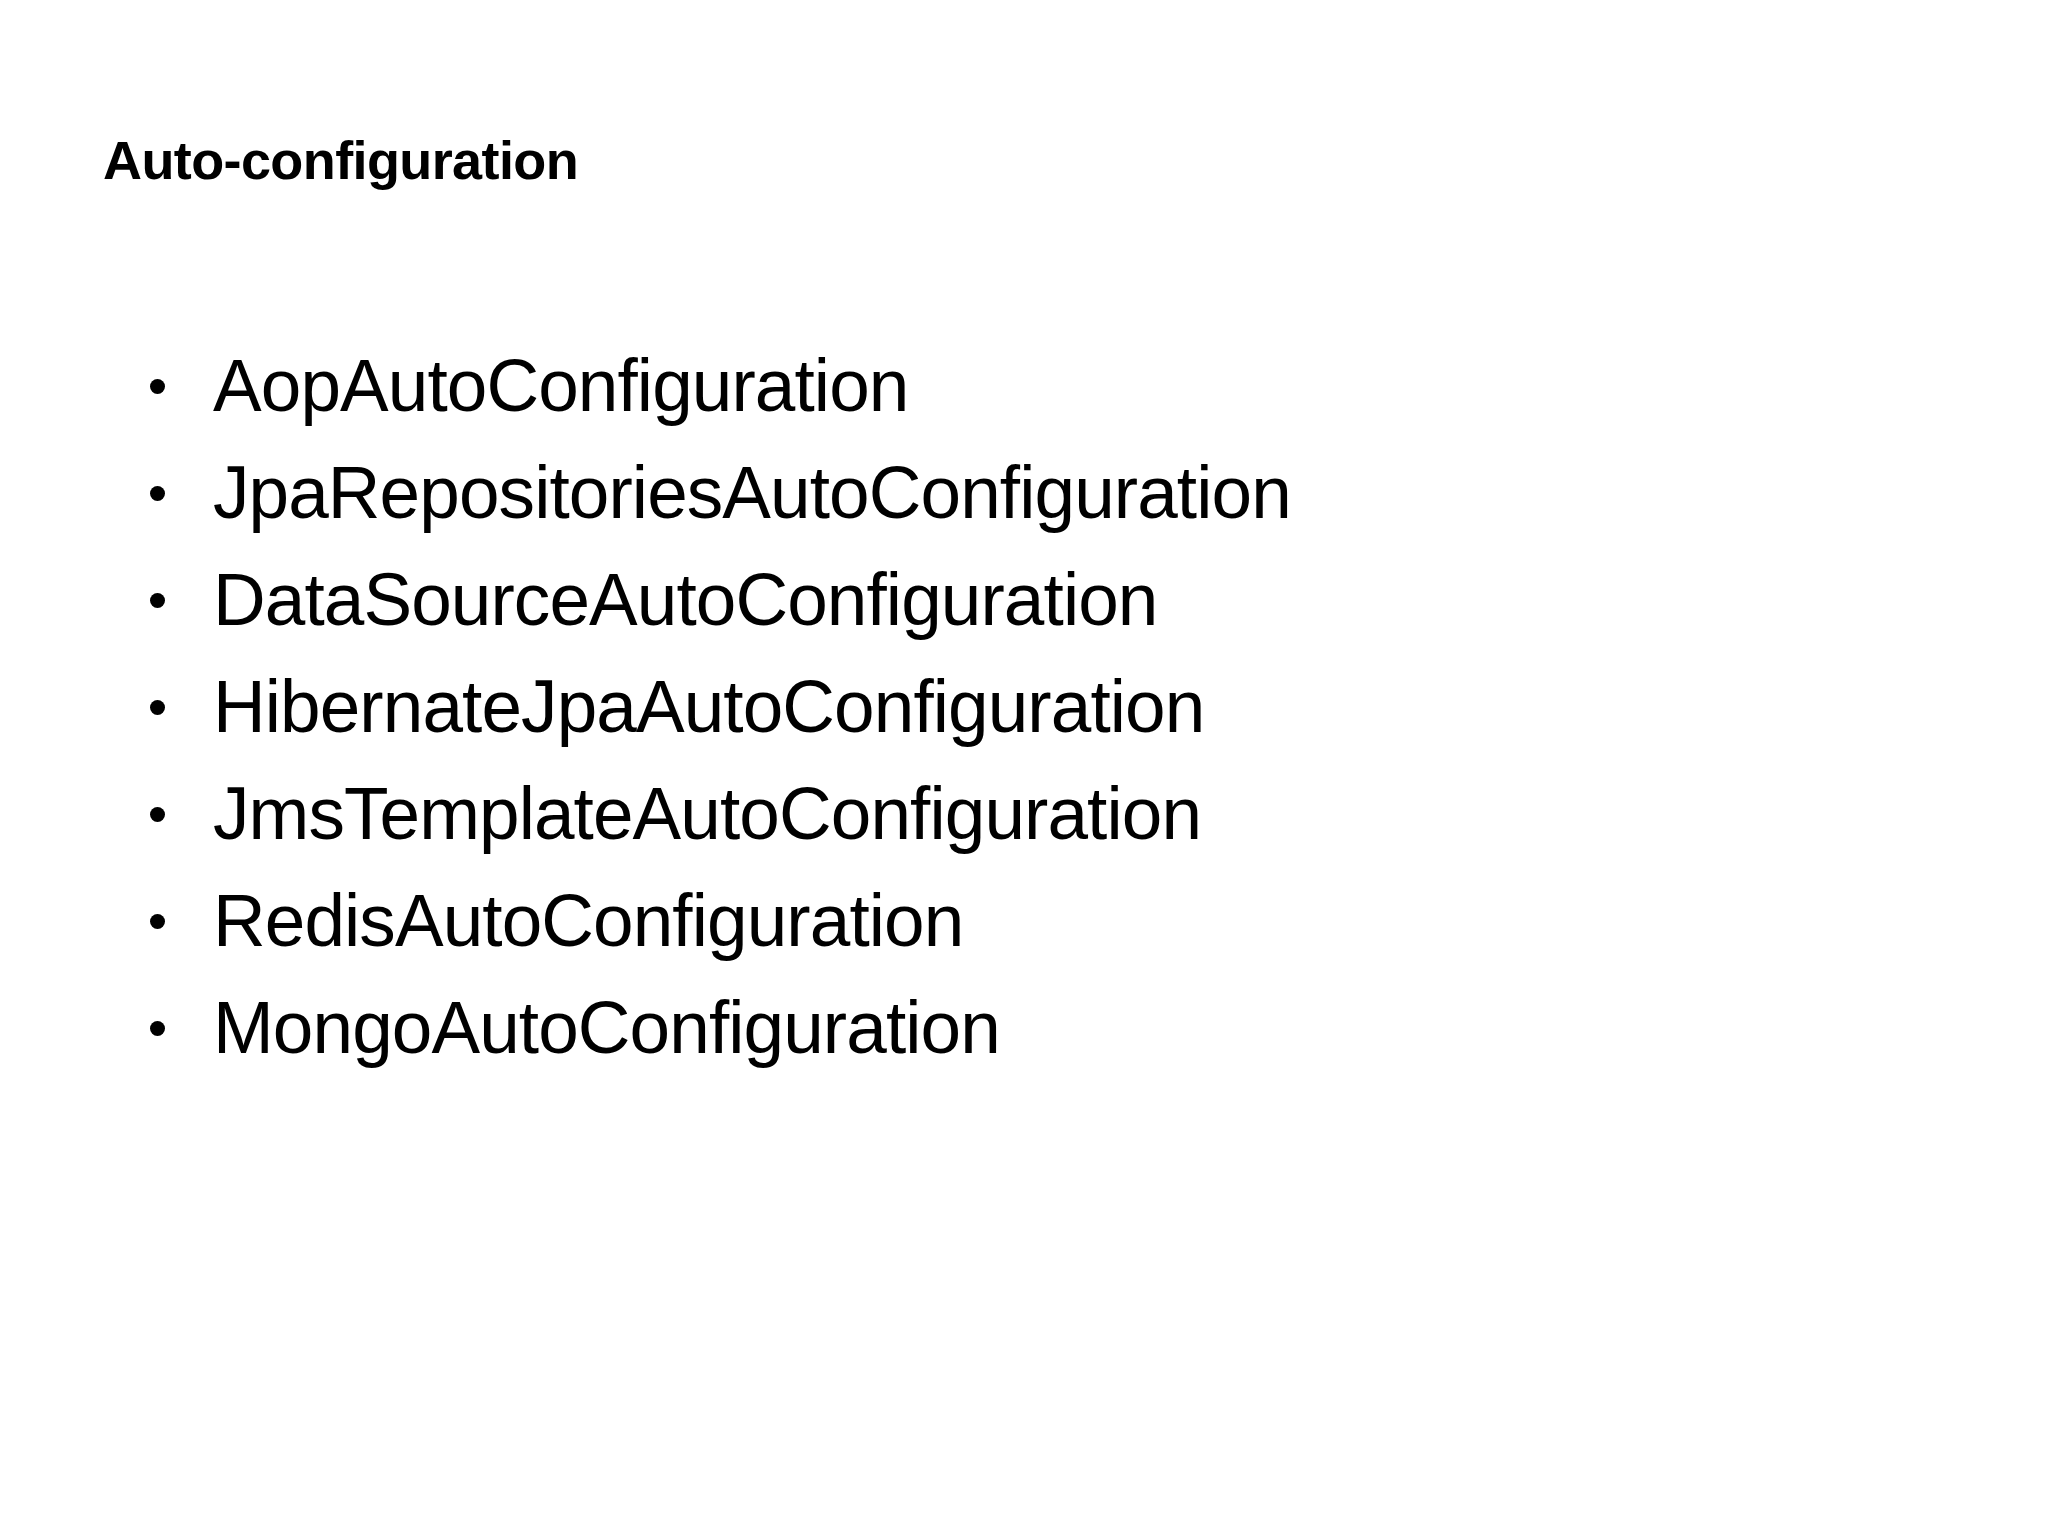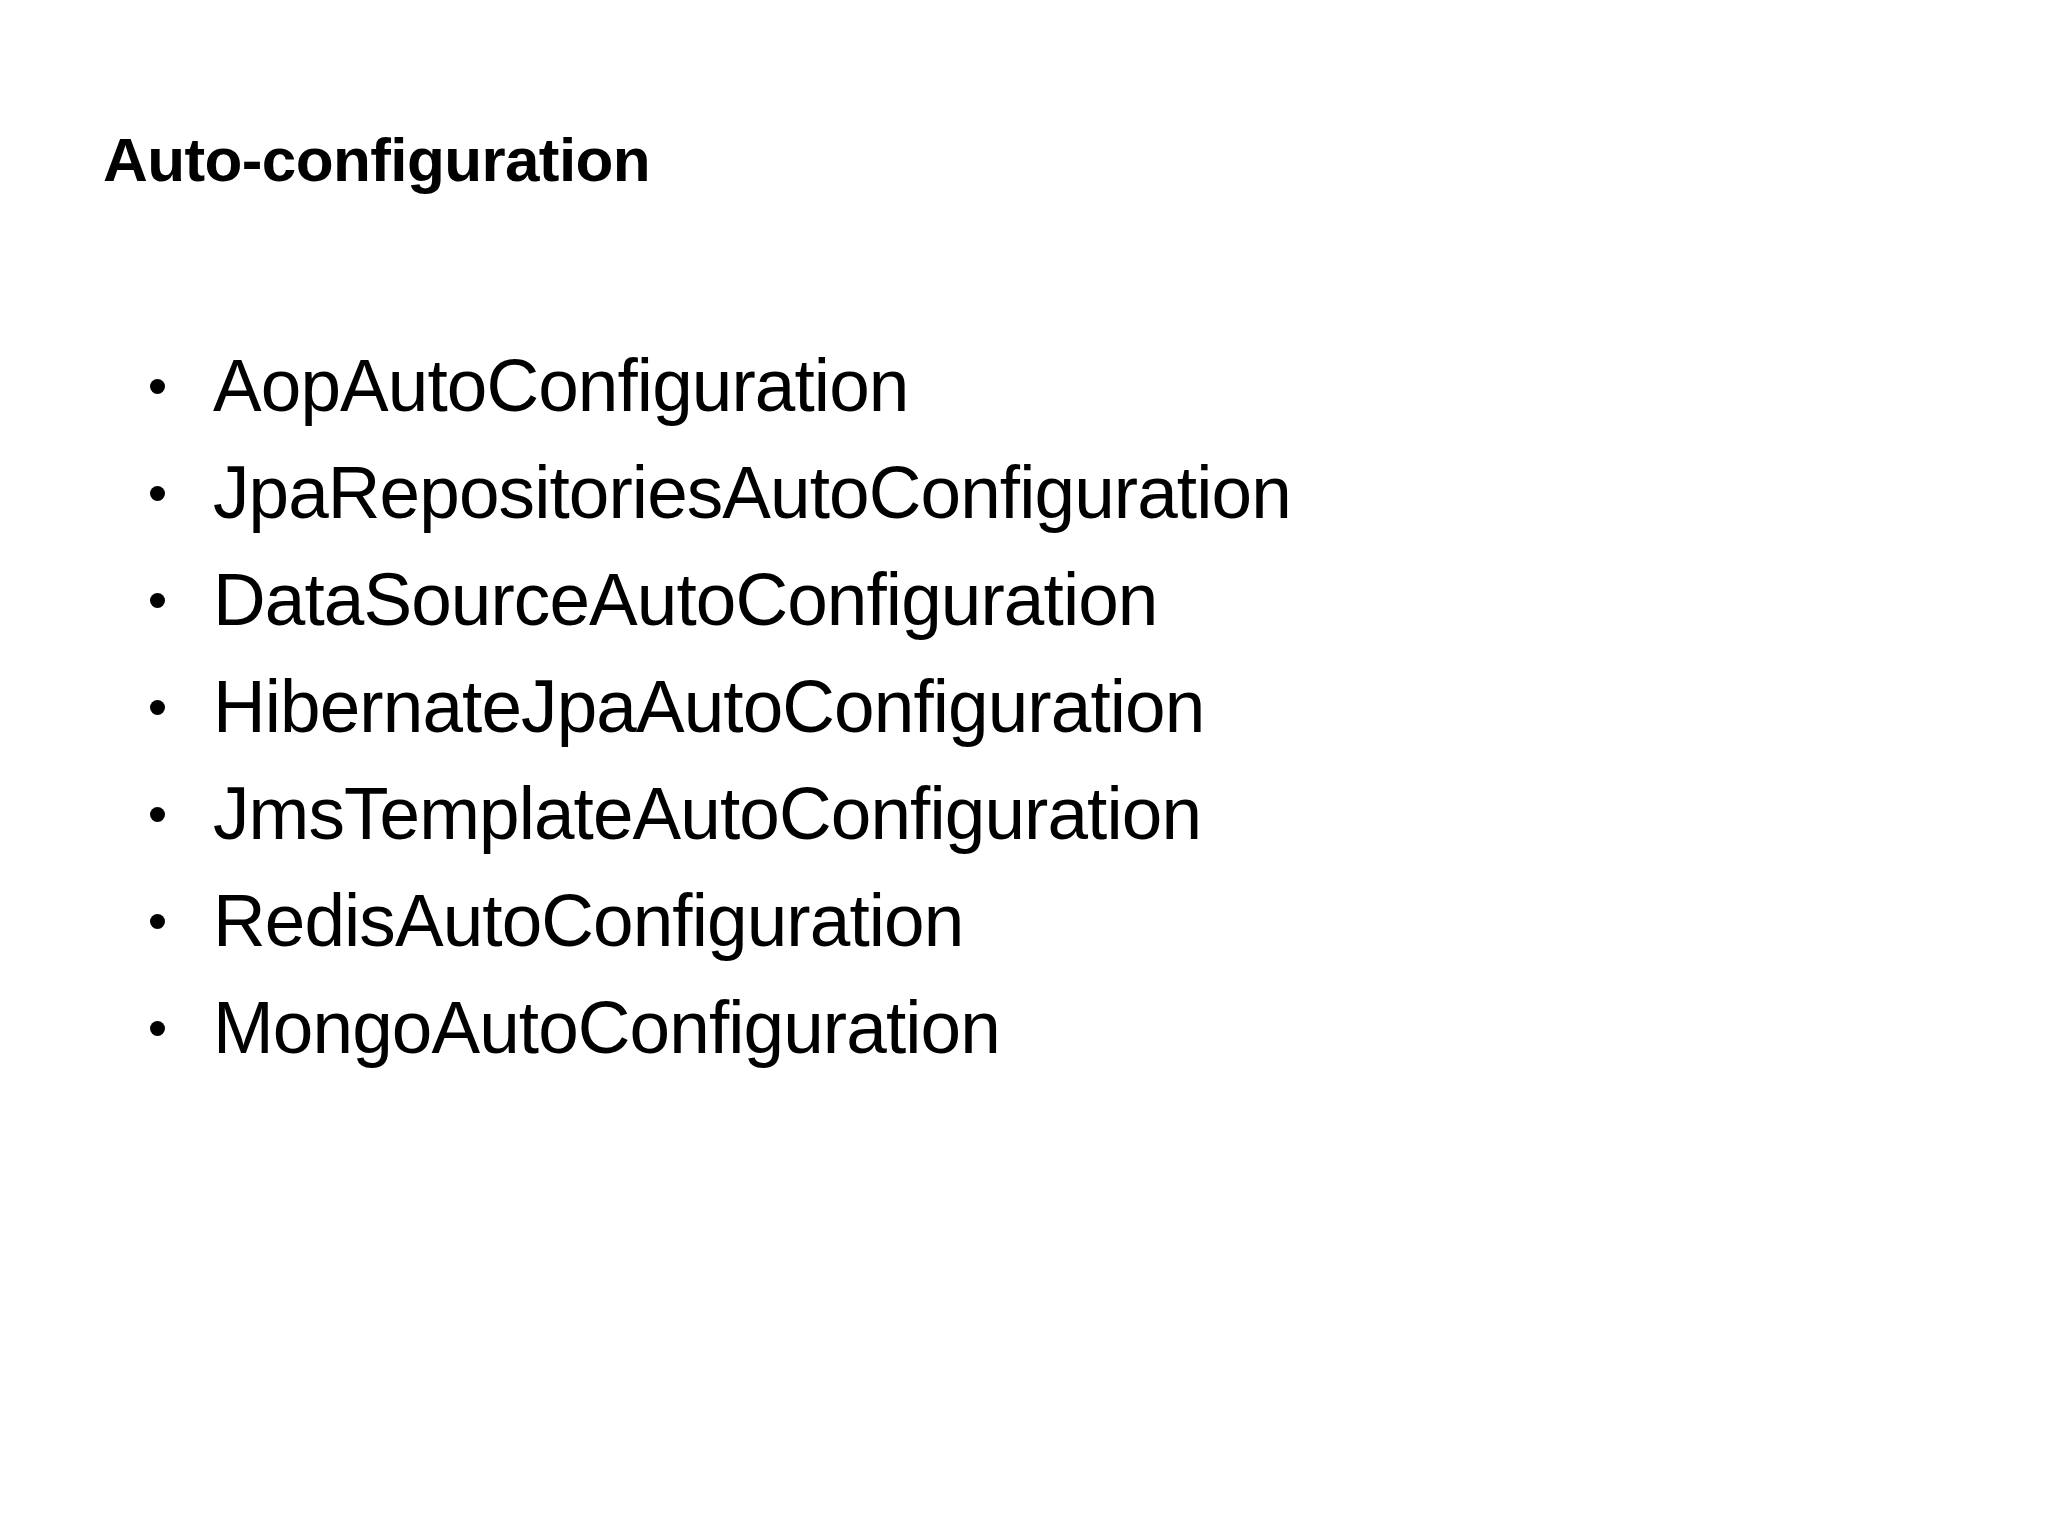--- a/index.html
+++ b/index.html
@@ -24,21 +24,21 @@
 
   
   #slide-title {
     position: absolute;
     left: 103px;
     top: 112px;
     width: 1800px;
     margin: 0;
     font-family: "Liberation Sans", sans-serif;
     font-weight: 700;
-    font-size: 62px;
+    font-size: 54px;
     line-height: 96px;
     letter-spacing: -0.6px;
     color: #000000;
     white-space: nowrap;
   }
 
   
   #bullet-list {
     position: absolute;
     left: 0;

